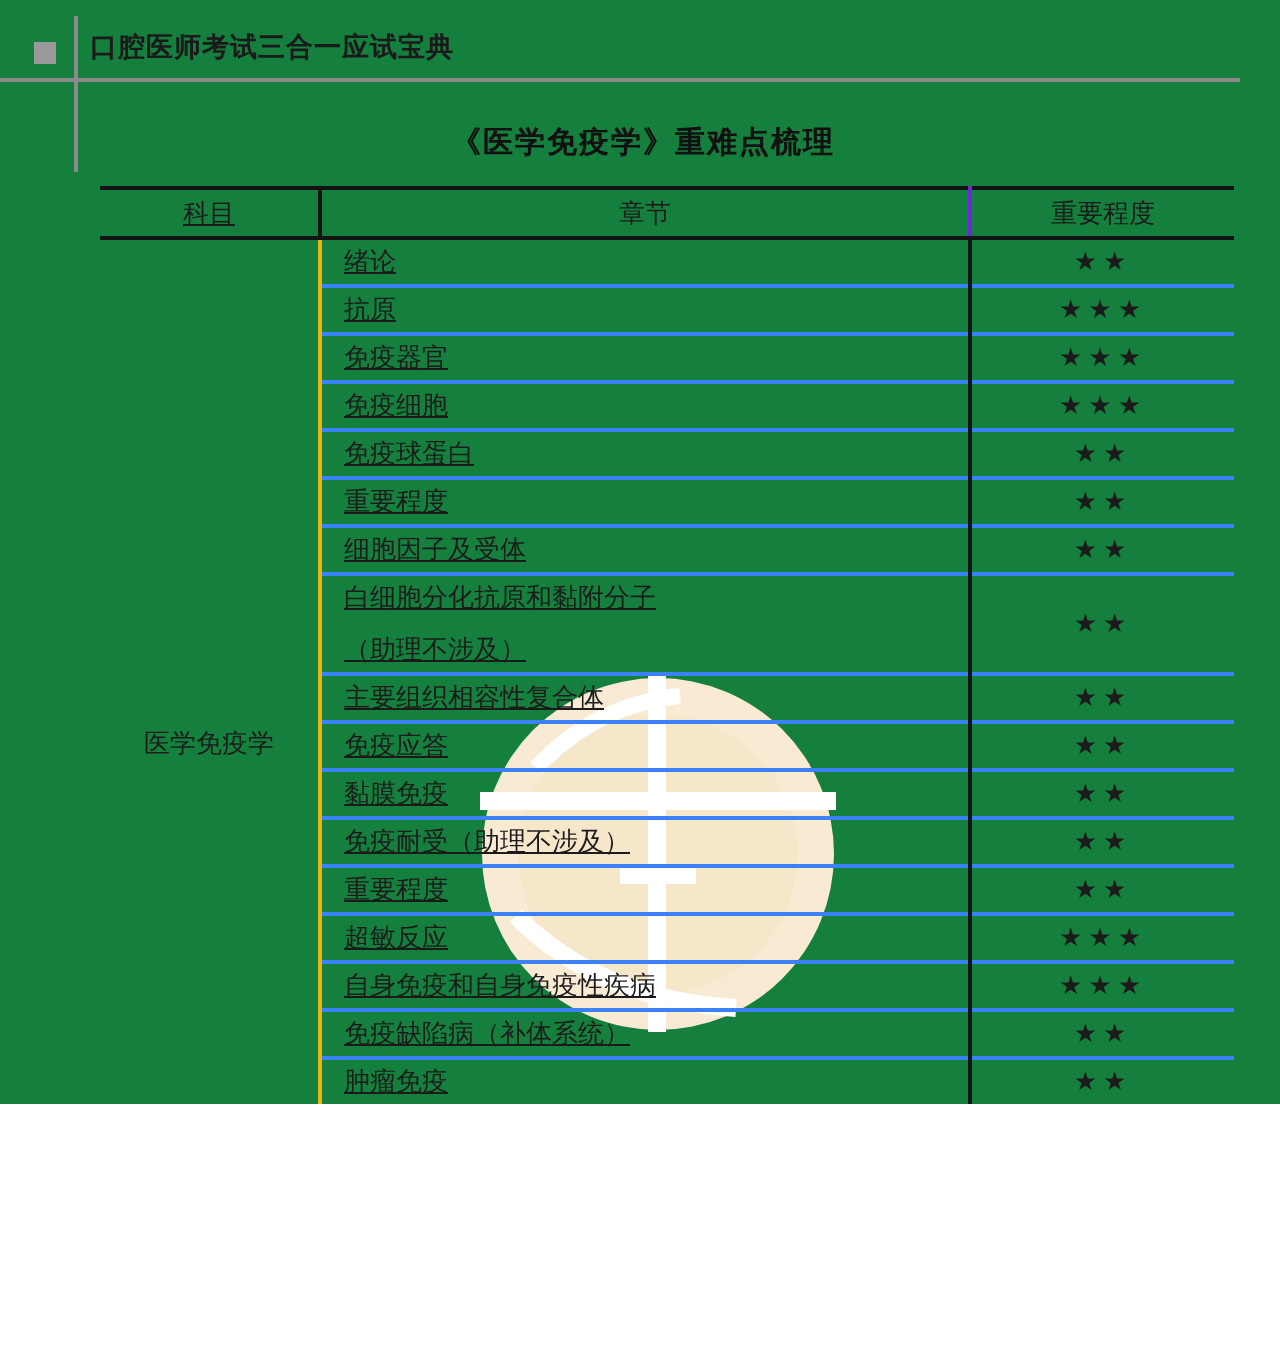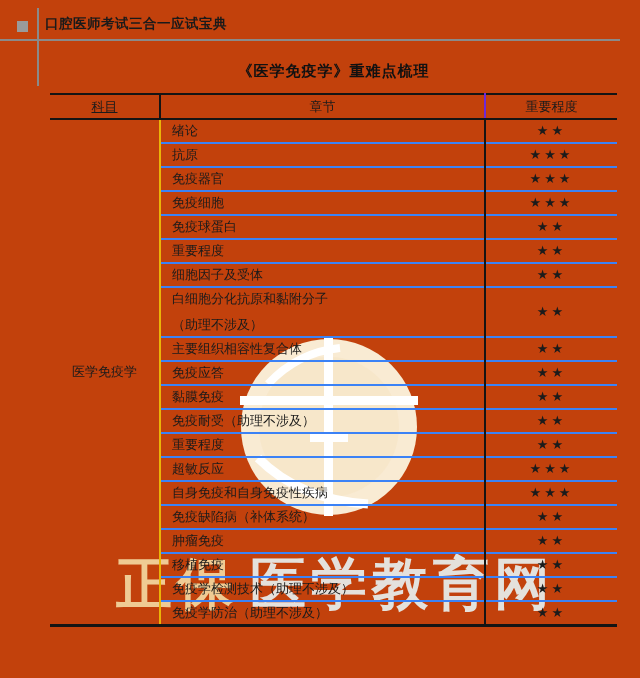--- a/index.html
+++ b/index.html
@@ -1,27 +1,27 @@
 <!DOCTYPE html>
 <html><head>
 <meta charset="utf-8">
 <style>
   html,body{margin:0;padding:0;background:#ffffff;}
-  .page{position:relative;width:640px;height:678px;background:#c2410c;overflow:hidden;
+  .page{position:relative;width:640px;height:552px;background:#15803d;overflow:hidden;
         font-family:"Liberation Serif","DejaVu Serif",serif;color:#1b1b1b;}
 
   
   .hdr-square{position:absolute;left:17px;top:21px;width:11px;height:11px;background:#9a9a9a;}
   .hdr-vline{position:absolute;left:37px;top:8px;width:2px;height:78px;background:#8a8a8a;}
   .hdr-title{position:absolute;left:45px;top:15px;font-family:"Liberation Sans","DejaVu Sans",sans-serif;
              font-size:13.5px;font-weight:bold;letter-spacing:.5px;color:#1a1a1a;white-space:nowrap;}
   .hdr-rule{position:absolute;left:0;top:39px;width:620px;height:2px;background:#8a8a8a;}
 
   
-  .doc-title{position:absolute;left:50px;top:62px;width:567px;text-align:center;
+  .doc-title{position:absolute;left:38px;top:62px;width:567px;text-align:center;
              font-family:"Liberation Sans","DejaVu Sans",sans-serif;font-size:15px;font-weight:bold;
              letter-spacing:1px;color:#111;z-index:3;}
 
   
   .watermarks{position:absolute;inset:0;z-index:1;pointer-events:none;}
   .wm-logo{position:absolute;left:240px;top:338px;}
   .wm-brand{position:absolute;left:116px;top:556px;font-family:"Liberation Sans","DejaVu Sans",sans-serif;
             font-size:56px;font-weight:bold;letter-spacing:5px;white-space:nowrap;line-height:1;}
   .wm-orange{color:#efcb94;margin-right:12px;}
   .wm-gray{color:#e4e1dc;}
@@ -31,21 +31,21 @@
   
   table.chapters{position:absolute;left:50px;top:93px;width:567px;z-index:2;
                  border-collapse:collapse;table-layout:fixed;background:transparent;
                  font-size:13px;color:#1b1b1b;
                  border-top:2px solid #141414;border-bottom:3px solid #141414;}
   table.chapters th{height:23px;font-weight:normal;text-align:center;
                  border-bottom:2.5px solid #141414;padding:0;}
   th.h-subject{border-right:2px solid #141414;text-decoration:underline;}
   th.h-stars{border-left:2px solid #6d28d9;}
   td.subject{text-align:center;vertical-align:middle;border-right:2px solid #eab308;padding:0;}
-  td.chapter{padding:0 4px 0 11px;vertical-align:middle;line-height:16px;}
+  td.chapter{padding:0 4px 0 11px;vertical-align:middle;line-height:16px;text-decoration:underline;}
   td.stars{text-align:center;vertical-align:middle;border-left:2px solid #141414;
            letter-spacing:3px;font-size:13px;padding:0;}
   tbody tr{height:24px;}
   tbody tr.tall{height:50px;}
   tbody tr + tr td{border-top:2px solid #3b82f6;}
 </style>
 </head>
 <body>
 
 <div class="page">

